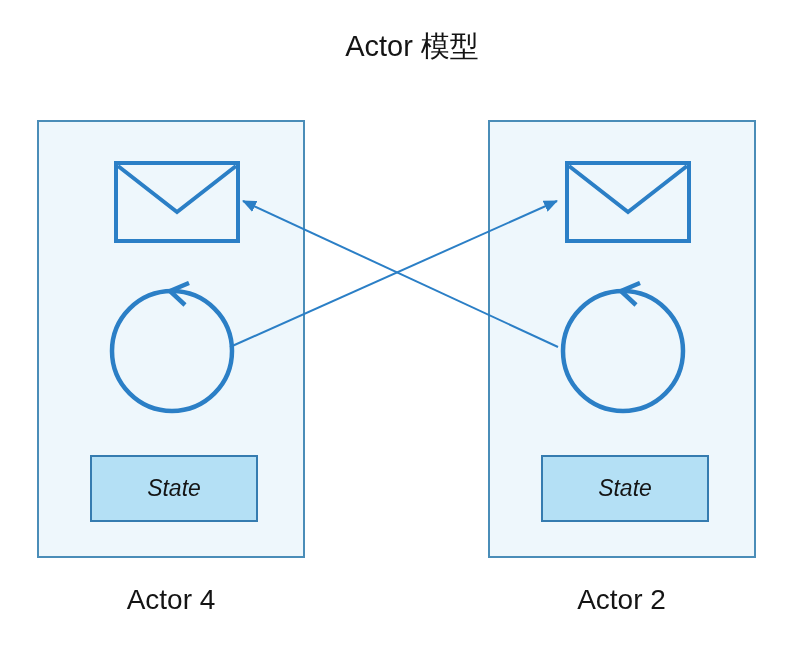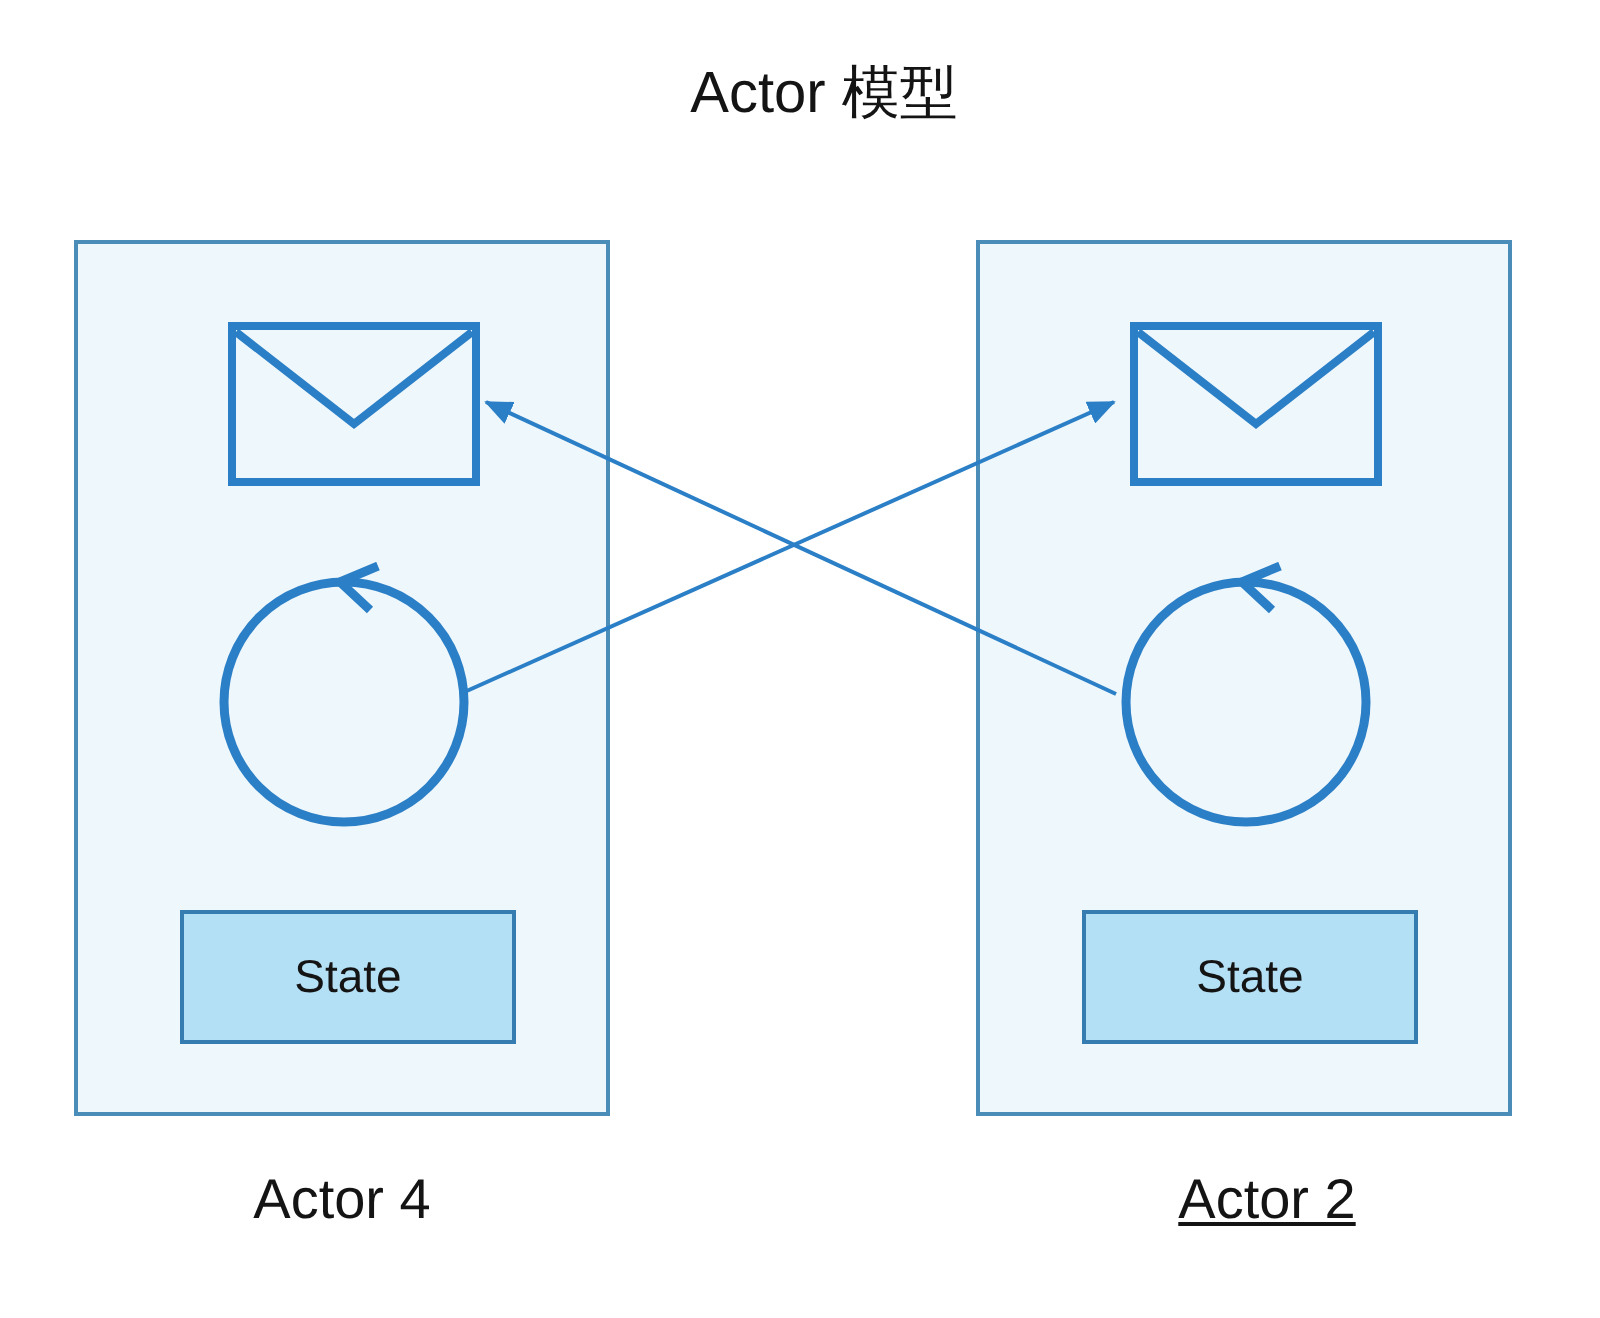--- a/index.html
+++ b/index.html
@@ -64,40 +64,41 @@
   }
   .state{
     position:absolute;
     left:51px;top:333px;
     width:164px;height:63px;
     background:var(--state-fill);
     border:2px solid var(--state-border);
     display:flex;align-items:center;justify-content:center;
     font-size:23px;
     color:var(--text);
+    font-style:italic;
   }
   .arrows{
     position:absolute;
     left:0;top:0;width:800px;height:659px;
     pointer-events:none;
   }
   .arrows line{
     stroke:var(--accent);
     stroke-width:2;
   }
   .arrows .head{fill:var(--accent);}
   .actor-label{
     position:absolute;
     top:584px;
     text-align:center;
     font-size:28px;
     color:var(--text);
   }
   .actor-label.l1{left:37px;width:268px;}
-  .actor-label.l2{left:500px;width:267px;text-decoration:underline;}
+  .actor-label.l2{left:488px;width:267px;}
 </style>
 </head>
 <body>
 
 <div class="page">
 
   <div class="title">Actor 模型</div>
 
   <section class="actor-box left">
     <svg class="envelope" viewBox="0 0 126 82" aria-hidden="true">

